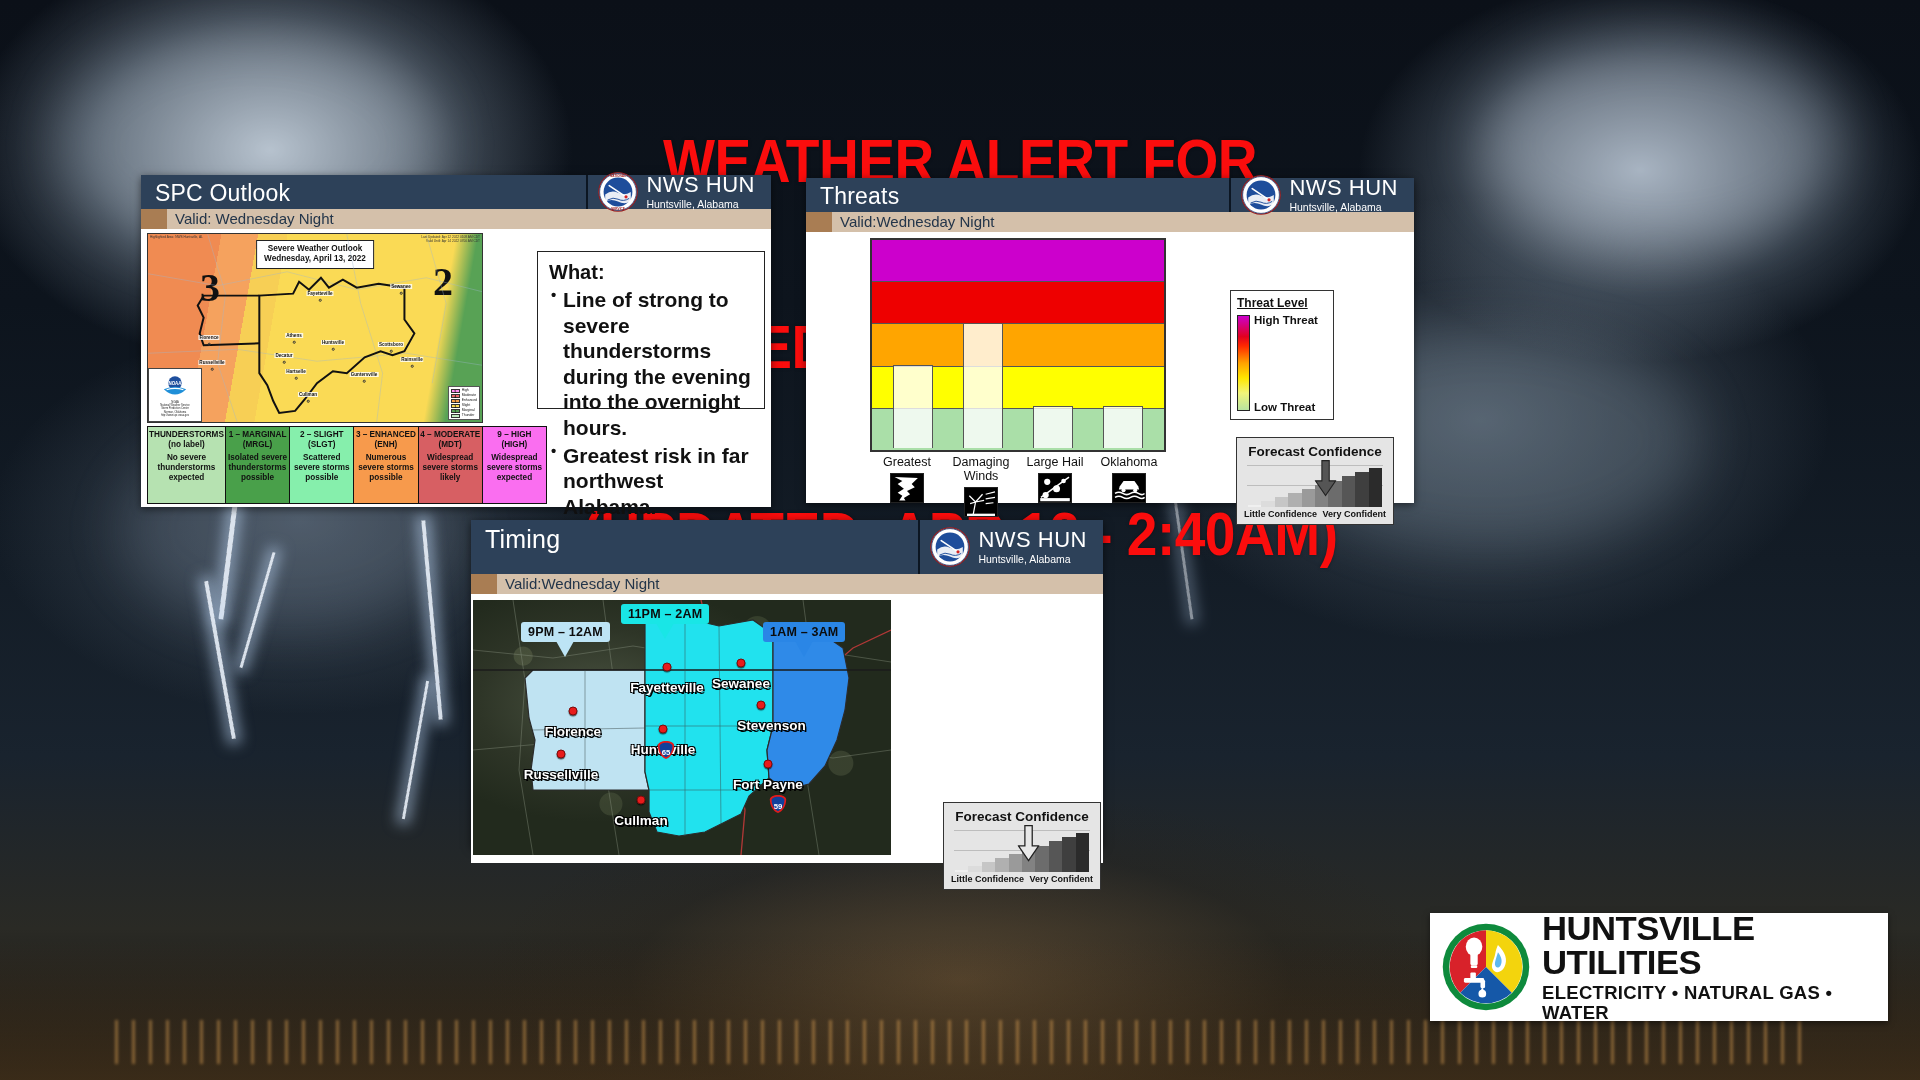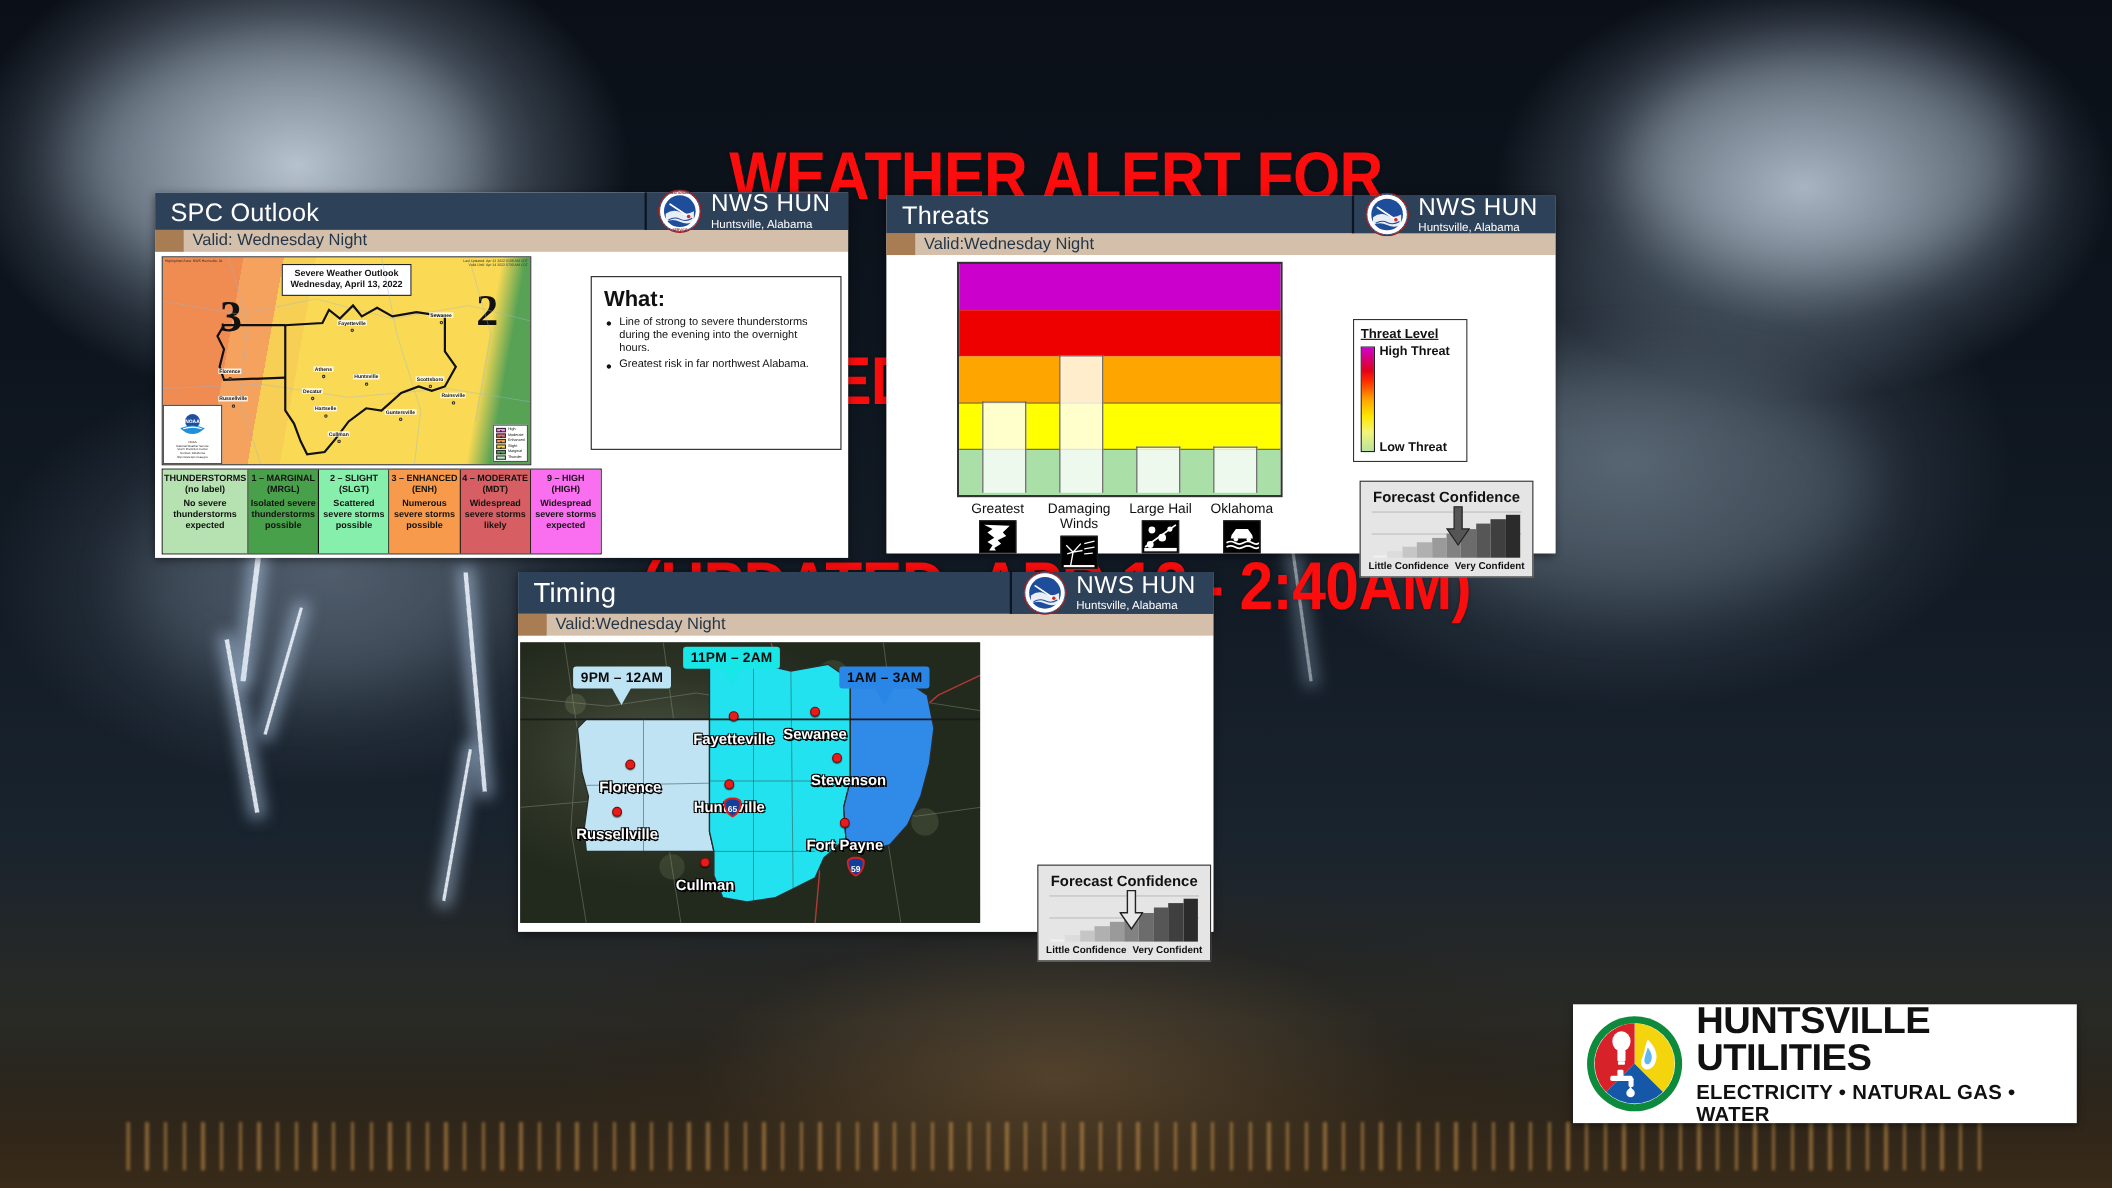--- a/index.html
+++ b/index.html
@@ -198,22 +198,22 @@
 
   .what-box {
     position: absolute; left: 396px; top: 22px;
     width: 228px; height: 158px;
     border: 1.5px solid #222; background: #fff;
     padding: 9px 11px;
   }
   .what-title { font-size: 20px; font-weight: bold; color: #111; margin-bottom: 3px; }
   .what-list { list-style: none; }
   .what-list li {
-    font-size: 10px; line-height: 1.22; color: #111;
-    padding-left: 14px; position: relative; margin-bottom: 2px;
+    font-size: 21px; line-height: 1.22; color: #111;
+    padding-left: 14px; position: relative; margin-bottom: 2px; font-weight: bold;
   }
   .what-list li::before {
     content: "\2022"; position: absolute; left: 2px; top: -1px; font-size: 15px;
   }
 
   
   #panel-threats { left: 806px; top: 178px; width: 608px; height: 325px; }
   #panel-threats .panel-head { height: 34px; }
   #panel-threats .panel-title { font-size: 23px; line-height: 32px; }
 
@@ -297,21 +297,21 @@
   }
   .fc-foot {
     display: flex; justify-content: space-between;
     font-size: 9px; font-weight: bold; color: #111; margin-top: 2px;
   }
   #fc-threats { position: absolute; left: 430px; top: 205px; width: 158px; }
   #fc-timing  { position: absolute; left: 472px; top: 208px; width: 158px; }
 
   
   #panel-timing { left: 471px; top: 520px; width: 632px; height: 327px; }
-  #panel-timing .panel-head { height: 38px; }
+  #panel-timing .panel-head { height: 54px; }
   #panel-timing .panel-title { font-size: 25px; line-height: 38px; padding-top: 0; }
 
   .timing-map {
     position: absolute; left: 2px; top: 6px;
     width: 418px; height: 255px;
     overflow: hidden;
     background:
       radial-gradient(ellipse 200px 120px at 30% 40%, #4a5341 0%, #2e3527 60%, #222a1d 100%),
       linear-gradient(#38402e, #2b3224);
   }

